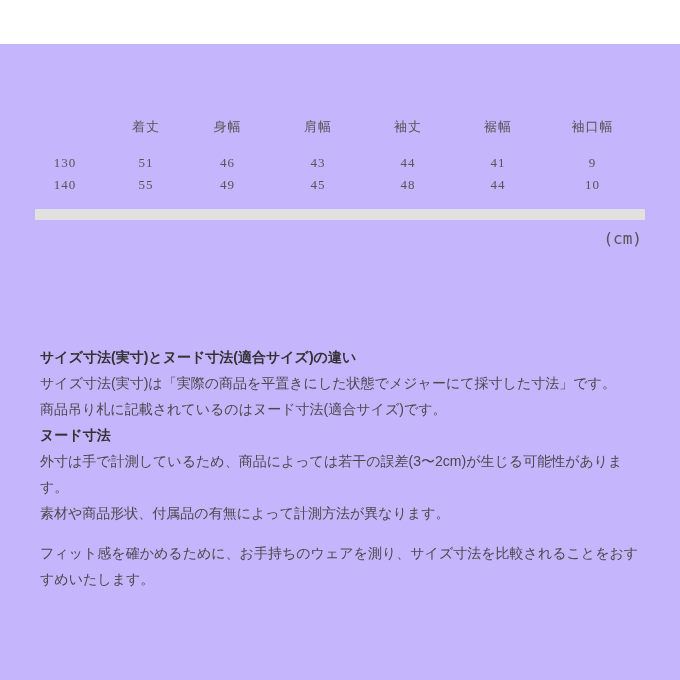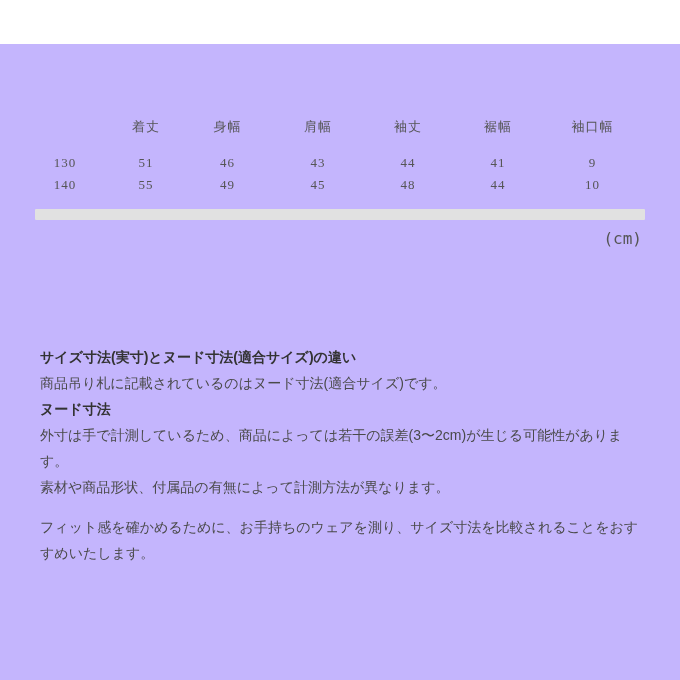--- a/index.html
+++ b/index.html
@@ -135,20 +135,21 @@
       </tr>
     </tbody>
   </table>
 
   <div class="divider-bar"></div>
 
   <div class="unit-label">(cm)</div>
 
   <div class="text-block">
     <h3>サイズ寸法(実寸)とヌード寸法(適合サイズ)の違い</h3>
+    <p>サイズ寸法(実寸)は「実際の商品を平置きにした状態でメジャーにて採寸した寸法」です。</p>
     <p>商品吊り札に記載されているのはヌード寸法(適合サイズ)です。</p>
 
     <h3 class="section-2">ヌード寸法</h3>
     <p>外寸は手で計測しているため、商品によっては若干の誤差(3〜2cm)が生じる可能性があります。</p>
     <p>素材や商品形状、付属品の有無によって計測方法が異なります。</p>
 
     <p class="closing-note">フィット感を確かめるために、お手持ちのウェアを測り、サイズ寸法を比較されることをおすすめいたします。</p>
   </div>
 
 </div>

